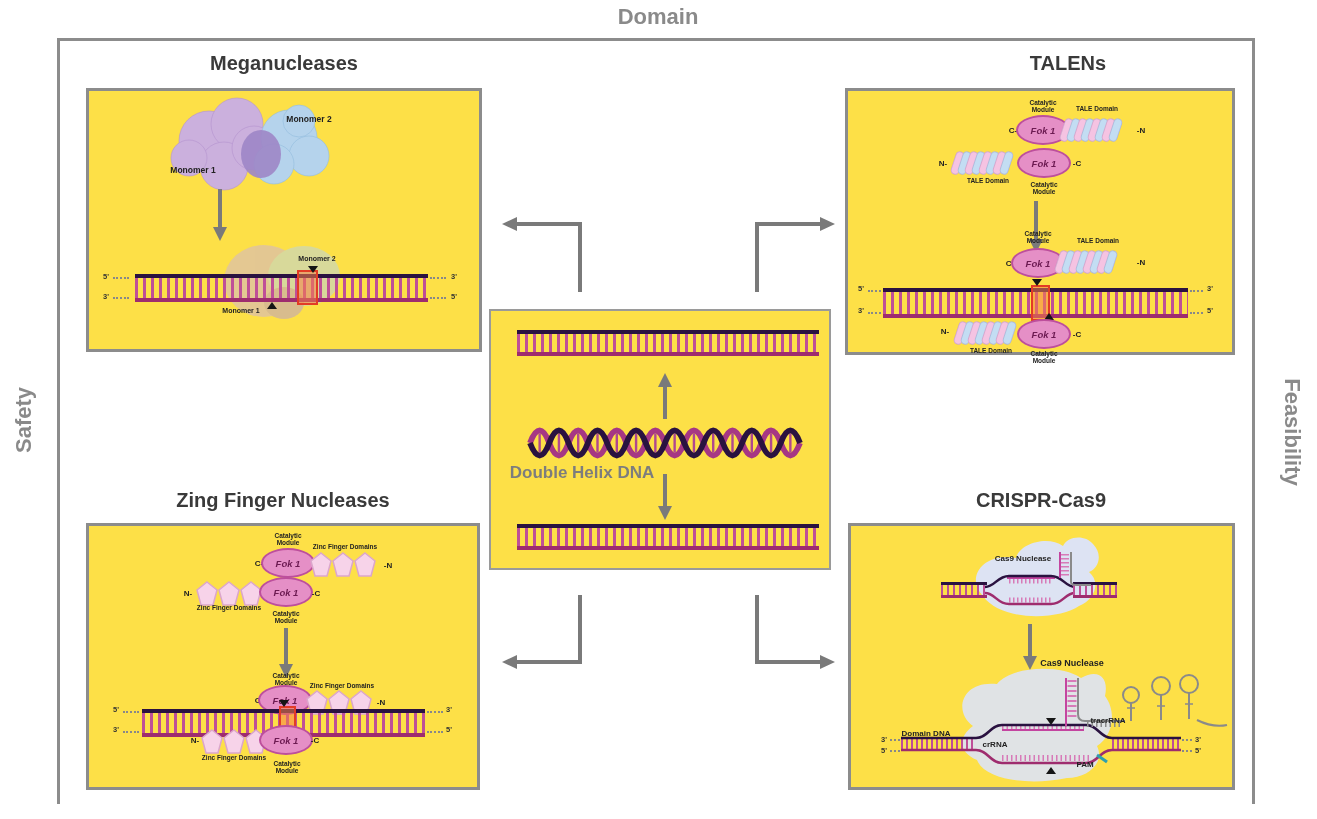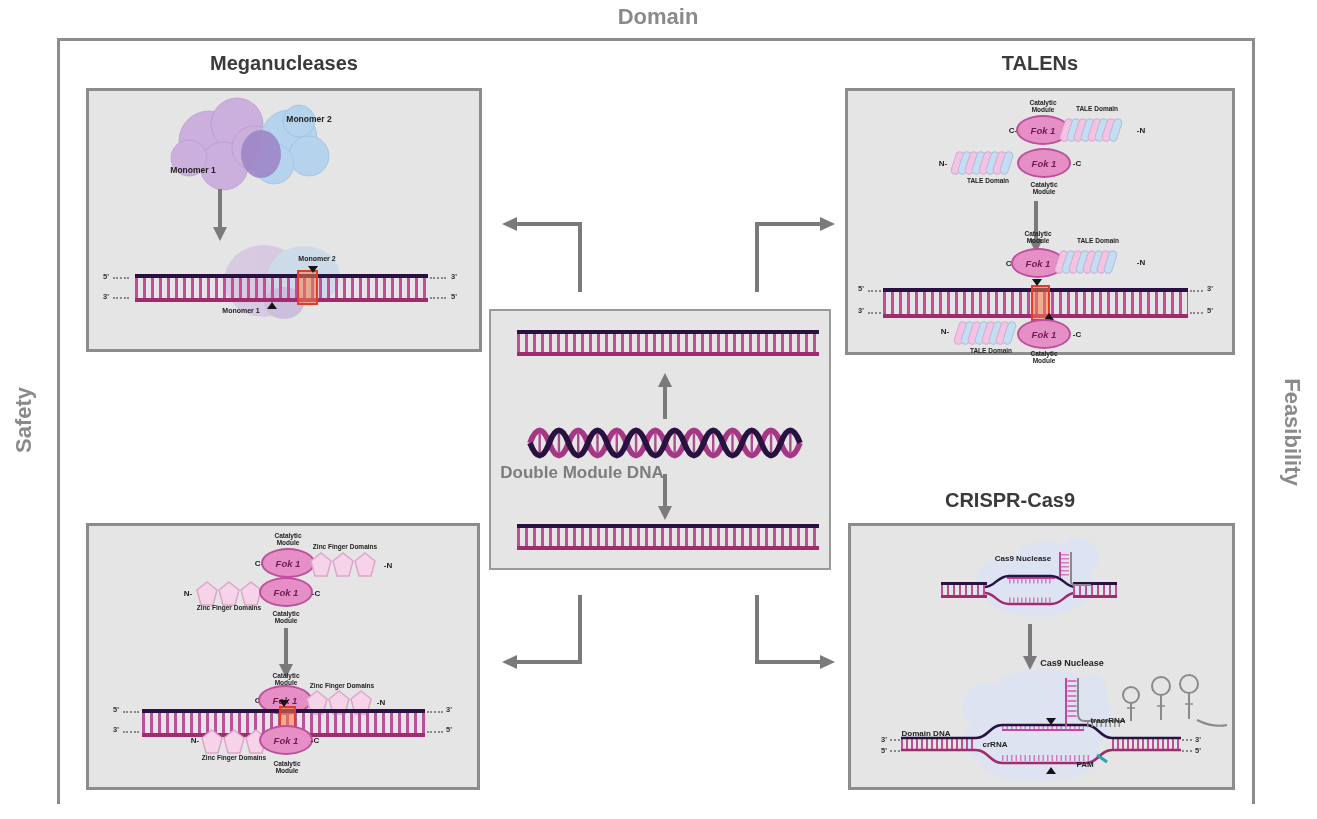--- a/index.html
+++ b/index.html
@@ -9,21 +9,21 @@
     --pillPink:#f5c3e2; --pillBlue:#c3ddf3; --penta:#f7d3e9; --pentaEdge:#dba6cb;
     --cutRed:#e33b25; --cutFill:rgba(246,128,72,.55);
     --blobP:#cbb0dd; --blobB:#b5d3ec; --blobO:#9d86c6; --casBlob:#dde3f3;
     --arrow:#7a7a7a;
   }
   *{margin:0;padding:0;box-sizing:border-box}
   body{font-family:"Liberation Sans",sans-serif;background:#fff}
   #stage{position:relative;width:1317px;height:819px;background:#fff;overflow:hidden}
   .abs{position:absolute}
   .frame-label{position:absolute;font-size:22px;font-weight:600;color:var(--lbl);white-space:nowrap}
-  .panel{position:absolute;border:3px solid var(--frame);background:#e5e5e5}
+  .panel{position:absolute;border:3px solid var(--frame);background:#fde047}
   .ptitle{position:absolute;font-size:20px;font-weight:700;color:#3a3a3a;transform:translateX(-50%);white-space:nowrap}
   .ladder{position:absolute;border-top:4px solid var(--dnaDark);border-bottom:4px solid var(--dnaMag);
           background:repeating-linear-gradient(90deg,var(--rung) 0 3px,transparent 3px 8px)}
   .lmini{position:absolute;height:16px;border-top:3px solid var(--dnaDark);border-bottom:3px solid var(--dnaMag);
           background:repeating-linear-gradient(90deg,var(--rung) 0 2px,transparent 2px 6px)}
   .endlbl{position:absolute;font-size:7.5px;font-weight:700;color:#333;white-space:nowrap}
   .leader{position:absolute;width:16px;border-top:2px dotted #888}
   .cutbox{position:absolute;border:2px solid var(--cutRed);background:var(--cutFill)}
   .triD{position:absolute;width:0;height:0;border-left:5px solid transparent;border-right:5px solid transparent;border-top:7px solid #151515}
   .triU{position:absolute;width:0;height:0;border-left:5px solid transparent;border-right:5px solid transparent;border-bottom:7px solid #151515}
@@ -87,21 +87,21 @@
           <line x1="170" y1="7" x2="170" y2="27"></line>
         <line x1="190" y1="7" x2="190" y2="27"></line>
           <line x1="210" y1="7" x2="210" y2="27"></line>
           <line x1="230" y1="7" x2="230" y2="27"></line>
         <line x1="250" y1="7" x2="250" y2="27"></line>
           <line x1="270" y1="7" x2="270" y2="27"></line>
       </g>
       <path d="M0,17 q10,-26 20,0 q10,26 20,0 q10,-26 20,0 q10,26 20,0 q10,-26 20,0 q10,26 20,0 q10,-26 20,0 q10,26 20,0 q10,-26 20,0 q10,26 20,0 q10,-26 20,0 q10,26 20,0 q10,-26 20,0 q10,26 20,0" fill="none" stroke="#a63784" stroke-width="6"></path>
       <path d="M0,17 q10,26 20,0 q10,-26 20,0 q10,26 20,0 q10,-26 20,0 q10,26 20,0 q10,-26 20,0 q10,26 20,0 q10,-26 20,0 q10,26 20,0 q10,-26 20,0 q10,26 20,0 q10,-26 20,0 q10,26 20,0 q10,-26 20,0" fill="none" stroke="#2a1240" stroke-width="6"></path>
     </svg>
-    <div class="helix-label" style="left:91px;top:152px">Double Module DNA</div>
+    <div class="helix-label" style="left:91px;top:152px">Double Helix DNA</div>
     <svg style="left:166px;top:163px" width="16" height="46">
       <line x1="8" y1="0" x2="8" y2="34" stroke="#7a7a7a" stroke-width="4"></line>
         <polygon points="1,32 15,32 8,46" fill="#7a7a7a"></polygon>
     </svg>
     <div class="ladder" style="left:26px;top:213px;width:302px;height:26px"></div>
   </div>
 
   <div class="ptitle" style="left:284px;top:52px">Meganucleases</div>
   <div class="panel" style="left:86px;top:88px;width:396px;height:264px">
     <svg style="left:60px;top:5px" width="200" height="100">
@@ -140,21 +140,21 @@
     <div class="leader" style="left:341px;top:206px"></div>
     <div class="endlbl" style="left:362px;top:181px">3'</div>
     <div class="endlbl" style="left:362px;top:201px">5'</div>
     <div class="cutbox" style="left:208px;top:179px;width:21px;height:35px"></div>
     <div class="mono" style="left:228px;top:164px;font-size:7px">Monomer 2</div>
     <div class="triD" style="left:219px;top:175px"></div>
     <div class="mono" style="left:152px;top:216px;font-size:7px">Monomer 1</div>
     <div class="triU" style="left:178px;top:211px"></div>
   </div>
 
-  <div class="ptitle" style="left:1040px;top:52px">TALENs</div>
+  <div class="ptitle" style="left:1068px;top:52px">TALENs</div>
   <div class="panel" style="left:845px;top:88px;width:390px;height:267px">
 
     <div class="cm" style="left:195px;top:8px">Catalytic Module</div>
     <div class="term" style="left:165px;top:39px">C-</div>
     <div class="fok" style="left:195px;top:39px">
         <span>Fok 1</span>
       </div>
     <div class="dl" style="left:249px;top:14px">TALE Domain</div>
     <div class="pills" style="left:214px;top:39px">
       <i class="pill pk"></i>
@@ -233,20 +233,21 @@
         <i class="pill bl"></i>
     </div>
     <div class="fok" style="left:196px;top:243px">
         <span>Fok 1</span>
       </div>
     <div class="term" style="left:229px;top:243px">-C</div>
     <div class="dl" style="left:143px;top:256px">TALE Domain</div>
     <div class="cm" style="left:196px;top:259px">Catalytic Module</div>
   </div>
 
+  <div class="ptitle" style="left:283px;top:489px">Zing Finger Nucleases</div>
   <div class="panel" style="left:86px;top:523px;width:394px;height:267px">
 
     <div class="cm" style="left:199px;top:6px">Catalytic Module</div>
     <div class="term" style="left:170px;top:37px">C-</div>
     <div class="fok" style="left:199px;top:37px">
         <span>Fok 1</span>
       </div>
     <div class="dl" style="left:256px;top:17px">Zinc Finger Domains</div>
     <svg style="left:221px;top:26px" width="66" height="26">
       <g fill="#f7d3e9" stroke="#dba6cb" stroke-width="1.5">
@@ -313,21 +314,21 @@
       </g>
     </svg>
     <div class="fok" style="left:197px;top:214px">
         <span>Fok 1</span>
       </div>
     <div class="term" style="left:226px;top:214px">-C</div>
     <div class="dl" style="left:145px;top:228px">Zinc Finger Domains</div>
     <div class="cm" style="left:198px;top:234px">Catalytic Module</div>
   </div>
 
-  <div class="ptitle" style="left:1010px;top:489px">CRISPR-Cas9</div>
+  <div class="ptitle" style="left:1041px;top:489px">CRISPR-Cas9</div>
   <div class="panel" style="left:848px;top:523px;width:387px;height:267px">
 
     <svg style="left:110px;top:8px" width="150" height="92" viewBox="0 0 150 92">
       <path d="M22,62 C4,44 22,18 55,24 C60,8 88,2 102,12 C106,2 124,0 132,10 C142,20 138,34 128,38 C140,48 134,66 118,72 C98,86 40,88 22,62 Z" fill="#dde3f3"></path>
     </svg>
     <div class="cas-lbl" style="left:172px;top:28px;font-size:8px">Cas9 Nuclease</div>
     <div class="lmini" style="left:90px;top:56px;width:46px"></div>
     <svg style="left:134px;top:47px" width="90" height="34" viewBox="0 0 90 34">
       <path d="M24,8 H68" stroke="#d77ab8" stroke-width="5" stroke-dasharray="1.5 2.5" fill="none"></path>
       <path d="M22,5 H70" stroke="#c445a0" stroke-width="2" fill="none"></path>

